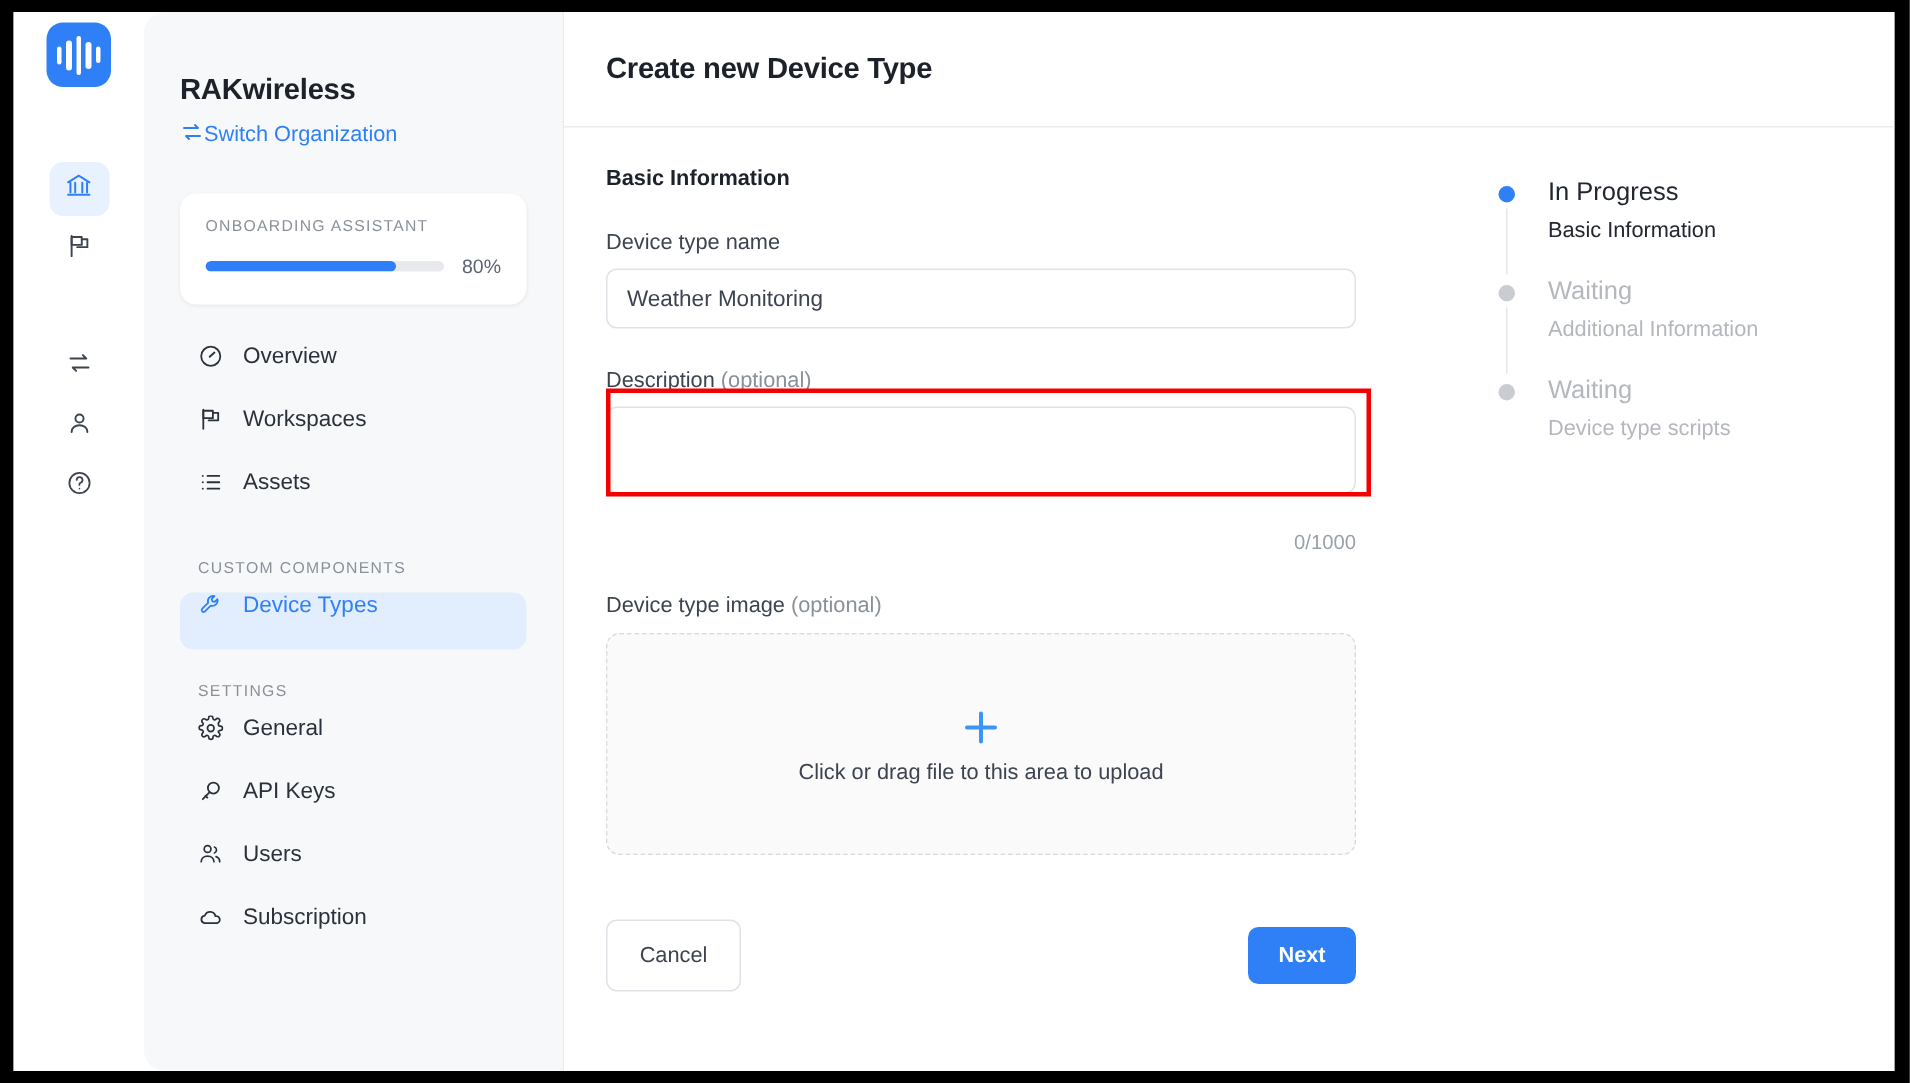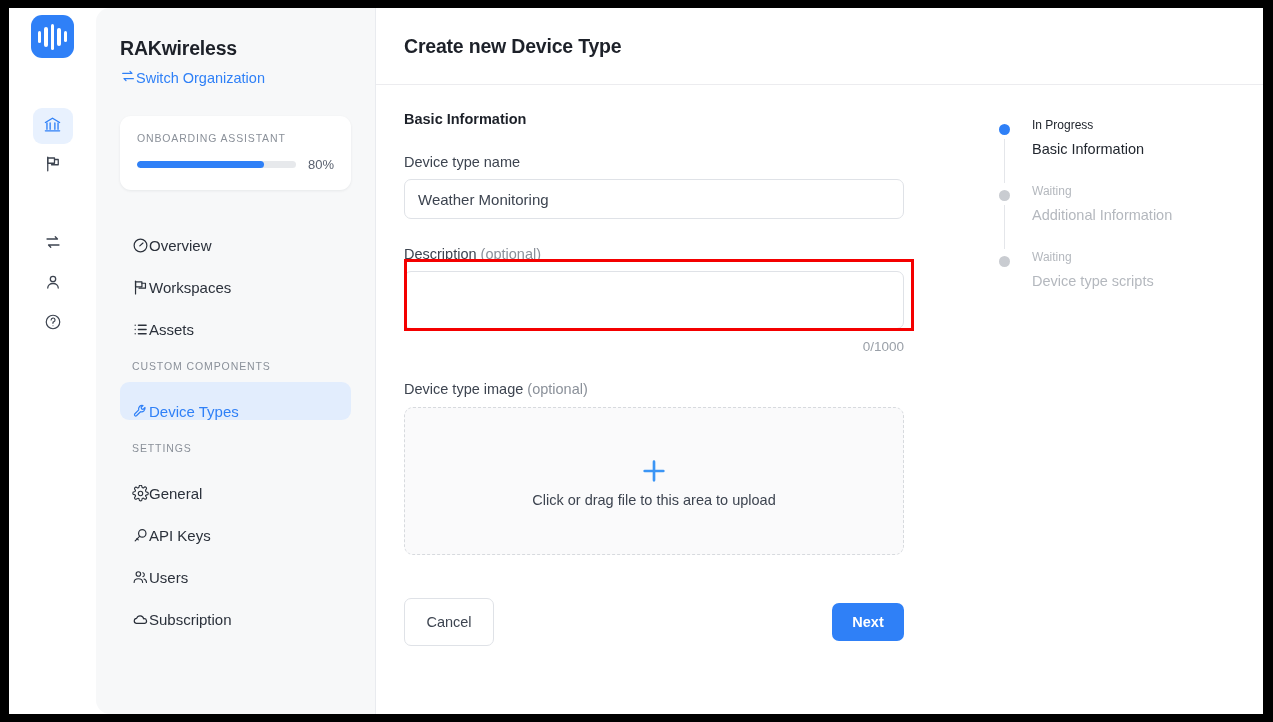--- a/index.html
+++ b/index.html
@@ -55,21 +55,21 @@
   .rail-gap { height: 38px; }
 
   
   .sidebar {
     width: 280px;
     flex: 0 0 280px;
     background: #f7f8f9;
     border-right: 1px solid #e9ebef;
     border-top-left-radius: 14px;
     border-bottom-left-radius: 14px;
-    padding: 4px 24px;
+    padding: 16px 24px;
     overflow: hidden;
   }
   .org-name {
     font-size: 19.5px; font-weight: bold; color: #1d2129;
     letter-spacing: -0.2px;
     padding-top: 25px;
   }
   .switch-org {
     display: flex; align-items: center; gap: 0;
     margin-top: 8px;
@@ -90,21 +90,21 @@
   }
   .onboard-row { display: flex; align-items: center; gap: 12px; margin-top: 13px; }
   .progress-track {
     flex: 1; height: 7px; background: #e7e9ec; border-radius: 5px; overflow: hidden;
   }
   .progress-fill { height: 100%; background: #2f80f7; border-radius: 5px; }
   .progress-pct { font-size: 13px; color: #5b6270; }
 
   .nav-group { margin-top: 26px; }
   .nav-item {
-    display: flex; align-items: flex-end; 
+    display: flex; align-items: flex-start; gap: 13px;
     height: 38px;
     padding: 0 12px;
     border-radius: 9px;
     color: #2b313b;
     font-size: 15px;
     margin-bottom: 4px;
   }
   .nav-item .ico { width: 17px; height: 17px; display: flex; align-items: center; justify-content: center; flex: 0 0 17px; }
   .nav-item.active { background: #e2edfd; color: #2f80f7; font-weight: normal; }
   .nav-head {
@@ -153,21 +153,21 @@
     font-family: "Liberation Sans", sans-serif;
     font-size: 15px;
     color: #3d4450;
     padding: 9px 13px;
     outline: none;
     resize: none;
   }
   .counter {
     width: 500px; text-align: right;
     font-size: 13.5px; color: #9aa0a8;
-    margin-top: 6px;
+    margin-top: 20px;
   }
 
   .dropzone {
     margin-top: 10px;
     width: 500px; height: 148px;
     border: 1px dashed #d7dade;
     border-radius: 9px;
     background: #fafafb;
     display: flex; flex-direction: column;
     align-items: center; justify-content: center;
@@ -207,21 +207,21 @@
   .step .dot {
     position: absolute; left: 0px; top: 5px;
     width: 11px; height: 11px; border-radius: 50%;
     background: #c9ccd1;
   }
   .step.current .dot { background: #2f80f7; }
   .step .line {
     position: absolute; left: 5px; top: 20px;
     width: 1px; height: 44px; background: #e4e6ea;
   }
-  .step-status { font-size: 12px; color: #b4b8be; line-height: 1.05; }
+  .step-status { font-size: 17px; color: #b4b8be; line-height: 1.05; }
   .step.current .step-status { color: #22272f; }
   .step-name { font-size: 14.5px; color: #b4b8be; margin-top: 9px; }
   .step.current .step-name { color: #22272f; }
 </style>
 </head>
 <body>
 
 <div class="frame">
 
   <div class="rail">

